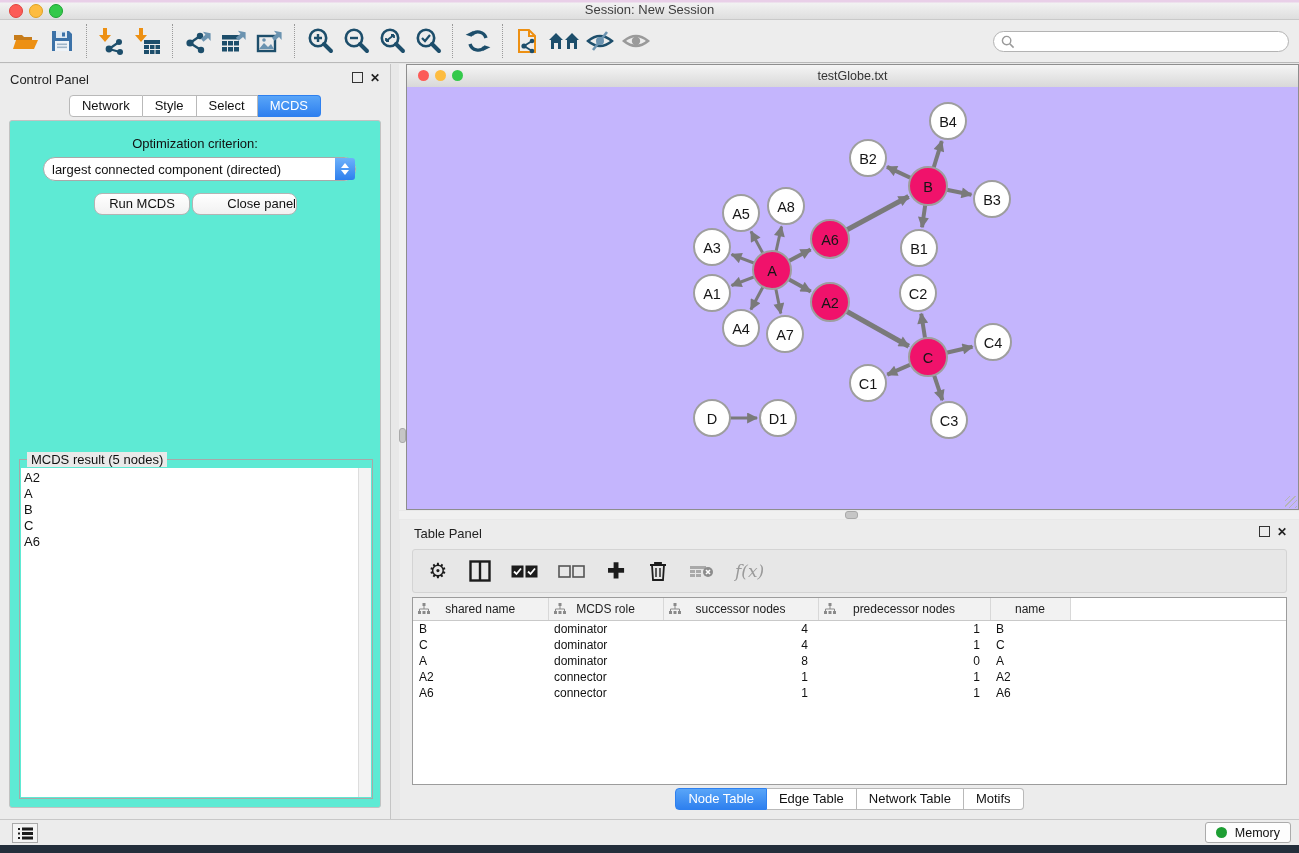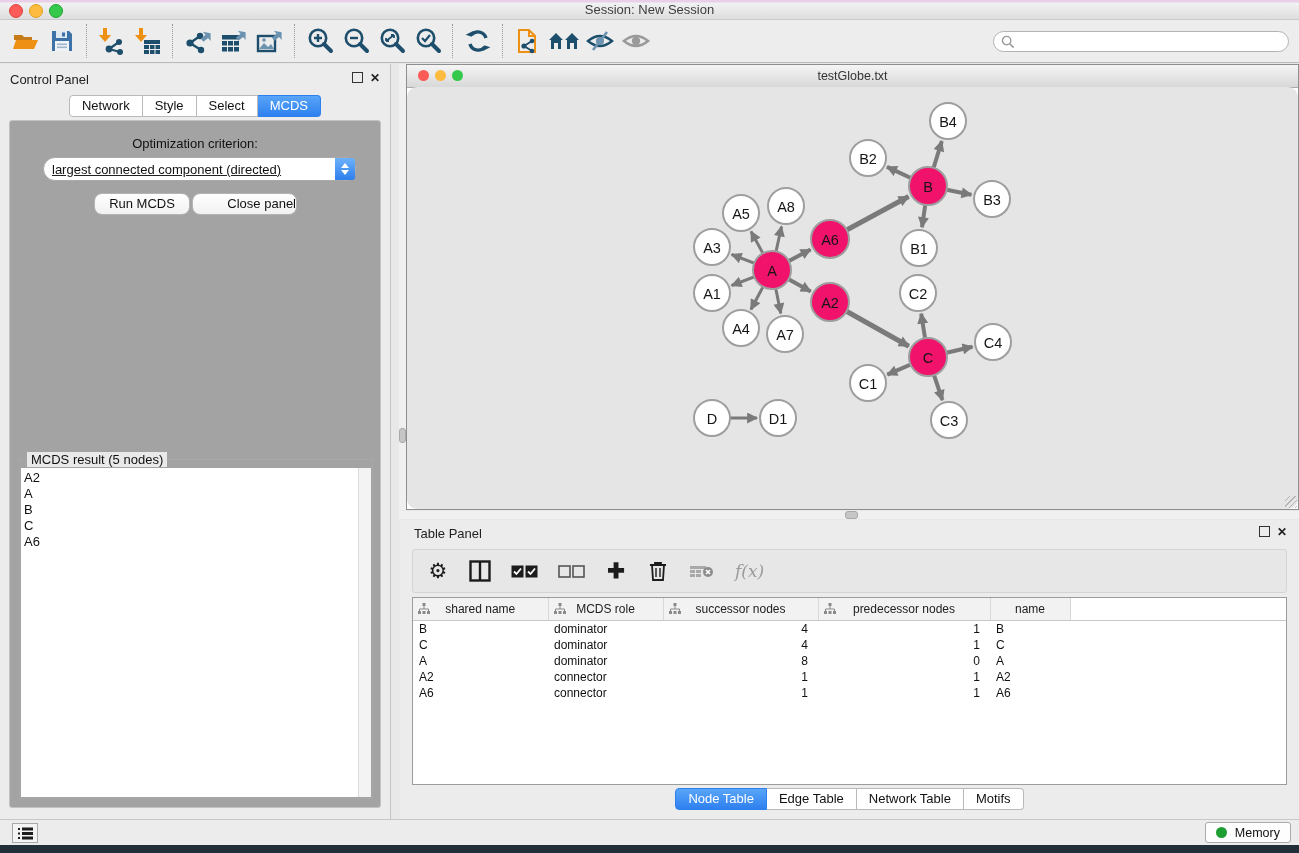--- a/index.html
+++ b/index.html
@@ -31,25 +31,25 @@
   .panel-btns{top:8px;display:flex;gap:7px;align-items:center;}
   .float-ic{width:9px;height:9px;border:1.5px solid #333;display:inline-block;}
   .close-ic{font-size:12px;font-weight:bold;color:#222;line-height:10px;}
   .cp-tabs{top:31px;left:0;width:100%;display:flex;justify-content:center;}
   .seg{display:flex;}
   .seg .tab{height:20px;line-height:20px;padding:0 12px;font-size:13px;background:#fff;
     border:1px solid #b9b9b9;border-left:none;color:#111;}
   .seg .tab:first-child{border-left:1px solid #b9b9b9;border-radius:4px 0 0 4px;}
   .seg .tab:last-child{border-radius:0 4px 4px 0;}
   .seg .tab.sel{background:linear-gradient(#59a5f8,#2e80ef);color:#fff;border-color:#2e80ef;}
-  .cp-content{left:9px;top:56px;width:372px;height:688px;background:#a3a3a3;
+  .cp-content{left:9px;top:56px;width:372px;height:688px;background:#5eead4;
     border:1px solid #c2c2c2;border-radius:3px;box-sizing:border-box;}
   .opt-label{top:15px;width:100%;text-align:center;font-size:13px;color:#111;}
   .dropdown{left:33px;top:36px;width:313px;height:24px;background:#fff;border:1px solid #a9a9a9;
-    border-radius:12px;display:flex;align-items:center;box-sizing:border-box;text-decoration:underline;}
+    border-radius:12px;display:flex;align-items:center;box-sizing:border-box;}
   .dropdown .val{flex:1;font-size:13px;padding-left:8px;color:#111;white-space:nowrap;overflow:hidden;}
   .dd-step{width:20px;height:22px;background:linear-gradient(#6db1fa,#2e7fee);border-radius:0 3px 3px 0;
     display:flex;flex-direction:column;align-items:center;justify-content:center;gap:2px;}
   .dd-step .up,.dd-step .dn{width:0;height:0;border-left:4px solid transparent;border-right:4px solid transparent;}
   .dd-step .up{border-bottom:5px solid #fff;}
   .dd-step .dn{border-top:5px solid #fff;}
   .pbtn{height:22px;background:linear-gradient(#ffffff,#f1f1f1);border:1px solid #b4b4b4;border-radius:8px;
     font-size:13px;color:#111;text-align:center;line-height:20px;box-sizing:border-box;}
   .result-box{left:9px;top:338px;width:354px;height:340px;border:1px solid #a8a8a8;box-sizing:border-box;}
   .result-legend{position:absolute;top:-8px;left:7px;background:#e9e9e9;padding:0 4px;font-size:13px;color:#111;}
@@ -63,21 +63,21 @@
   .desk-hscroll{left:399px;top:511px;width:900px;height:8px;background:#f0f0f0;}
   .desk-hthumb{left:446px;top:0;width:13px;height:8px;background:#c6c6c6;border:1px solid #a9a9a9;border-radius:3px;box-sizing:border-box;}
   .netwin{left:406px;top:64px;width:893px;height:446px;border:1px solid #8e8e8e;background:#fff;box-sizing:border-box;}
   .net-titlebar{left:0;top:0;right:0;height:22px;background:linear-gradient(#f5f5f5,#d8d8d8);
     border-bottom:1px solid #ababab;}
   .net-titlebar .title{width:100%;text-align:center;font-size:12.5px;color:#333;line-height:22px;}
   .ntl{border-radius:50%;width:11px;height:11px;top:5px;}
   .ntl.r{left:11px;background:#fc5b57;}
   .ntl.y{left:28px;background:#fdbc40;}
   .ntl.g{left:45px;background:#34c94b;}
-  .canvas{left:0;top:22px;right:0;bottom:0;background:#e5e5e5;border-radius:10px;}
+  .canvas{left:0;top:22px;right:0;bottom:0;background:#c4b5fd;}
   .grip{right:1px;bottom:1px;width:12px;height:12px;
     background:repeating-linear-gradient(135deg,transparent 0 3px,#b5b5b5 3px 4px);}
   
   .tpanel{left:400px;top:520px;width:899px;height:299px;background:#ececec;}
   .tp-title{left:14px;top:6px;font-size:13px;color:#222;}
   .tp-toolbar{left:12px;top:29px;width:875px;height:44px;background:#e7e7e7;border:1px solid #d4d4d4;
     border-radius:3px;display:flex;align-items:center;gap:20px;padding-left:14px;box-sizing:border-box;}
   .tp-ic{display:flex;align-items:center;justify-content:center;min-width:22px;height:24px;}
   .gear-txt{font-size:21px;color:#1c1c1c;line-height:22px;}
   .plus-txt{font-size:21px;color:#1c1c1c;font-weight:bold;line-height:22px;}

